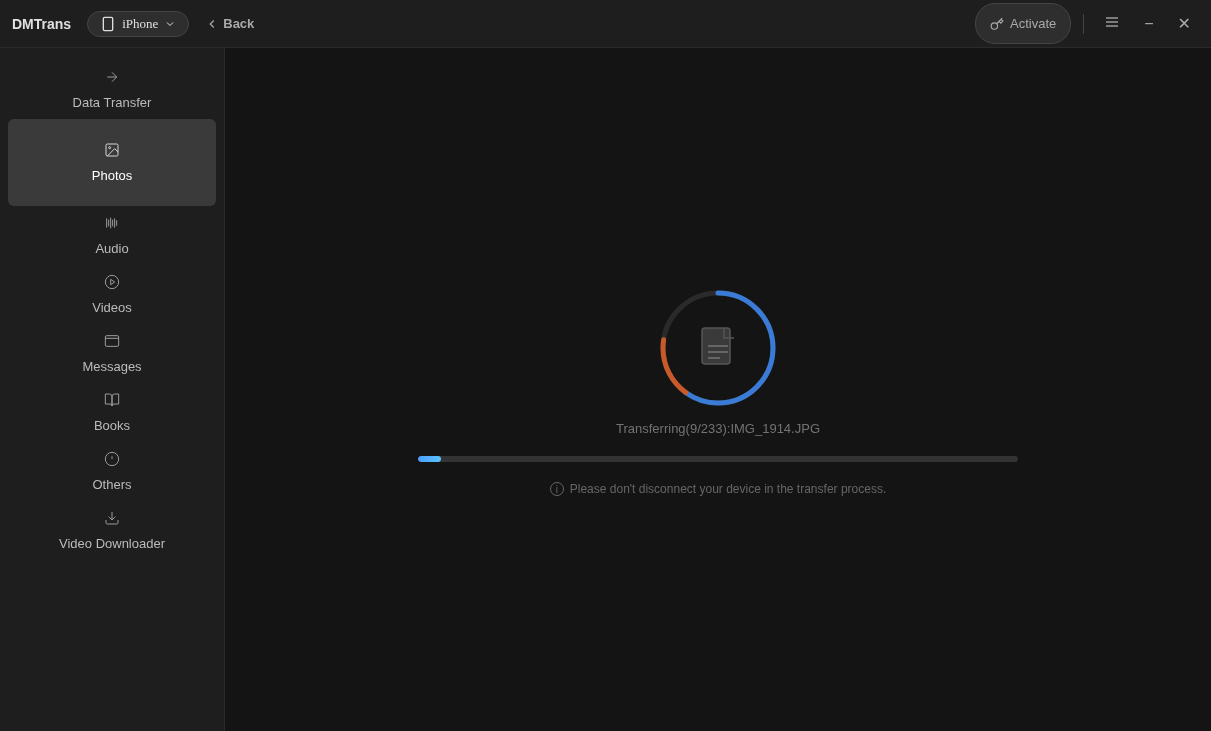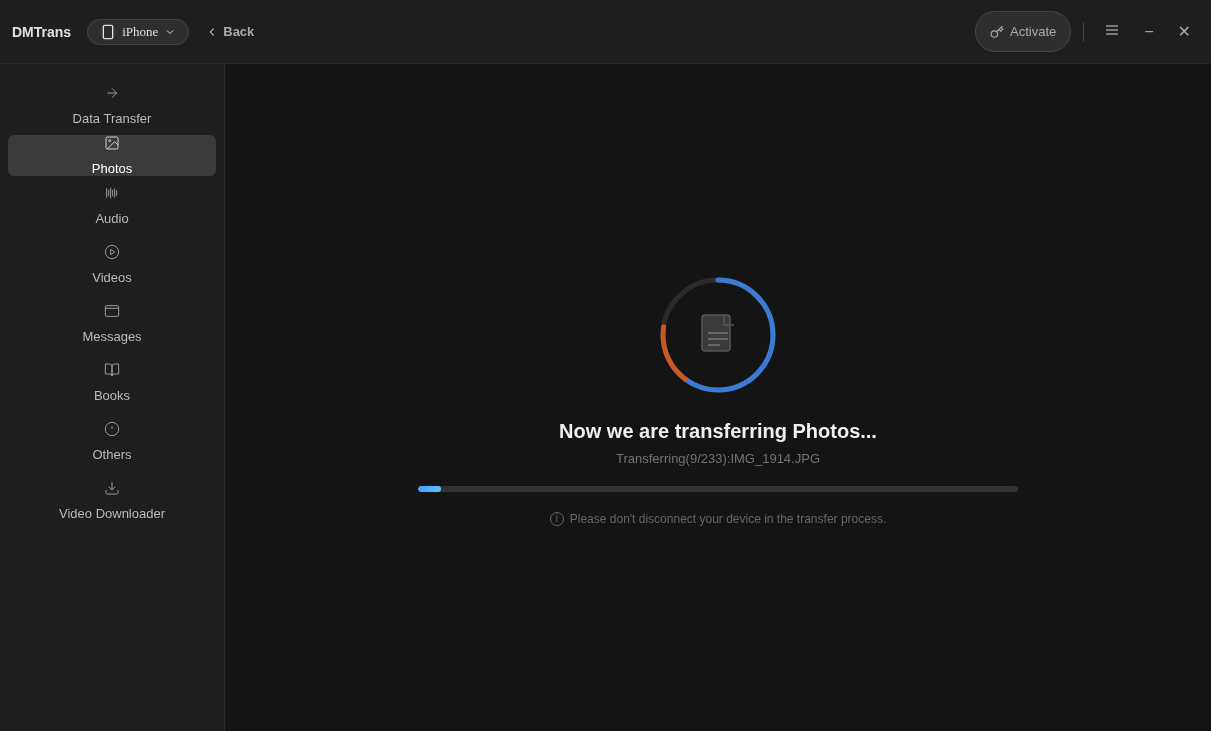--- a/index.html
+++ b/index.html
@@ -12,21 +12,21 @@
       display: flex;
       flex-direction: column;
     }
 
     
     .title-bar {
       display: flex;
       align-items: center;
       justify-content: space-between;
       background: #1e1e1e;
-      height: 64px;
+      height: 48px;
       padding: 0 12px;
       border-bottom: 1px solid #2a2a2a;
       flex-shrink: 0;
     }
     .title-bar-left {
       display: flex;
       align-items: center;
       gap: 16px;
     }
     .app-title {
@@ -120,21 +120,21 @@
       cursor: pointer;
       border-radius: 0;
       transition: background 0.15s;
       flex-direction: column;
     }
     .sidebar-item.active {
       background: #3a3a3a;
       color: #fff;
       border-radius: 6px;
       margin: 0 8px;
-      padding: 0 8px;
+      padding: 23px 8px;
     }
     .sidebar-item svg {
       width: 16px;
       height: 16px;
       flex-shrink: 0;
       opacity: 0.8;
     }
 
     
     .transfer-area {
@@ -352,21 +352,20 @@
         <svg viewBox="0 0 48 48" fill="none">
           <rect x="8" y="4" width="28" height="36" rx="3" fill="#3a3a3a" stroke="#555" stroke-width="1.5"></rect>
           <path d="M30 4v10h10" fill="none" stroke="#555" stroke-width="1.5"></path>
           <line x1="14" y1="22" x2="34" y2="22" stroke="#666" stroke-width="2"></line>
           <line x1="14" y1="28" x2="34" y2="28" stroke="#666" stroke-width="2"></line>
           <line x1="14" y1="34" x2="26" y2="34" stroke="#666" stroke-width="2"></line>
         </svg>
       </div>
     </div>
 
-    <div class="transfer-title">Now we are transferring Photos...</div>
     <div class="transfer-subtitle">Transferring(9/233):IMG_1914.JPG</div>
 
     <div class="progress-bar-container">
       <div class="progress-bar-fill" style="width: 3.88%;"></div>
     </div>
 
     <div class="warning-text">
       <div class="info-icon">i</div>
       <span>Please don't disconnect your device in the transfer process.</span>
     </div>

